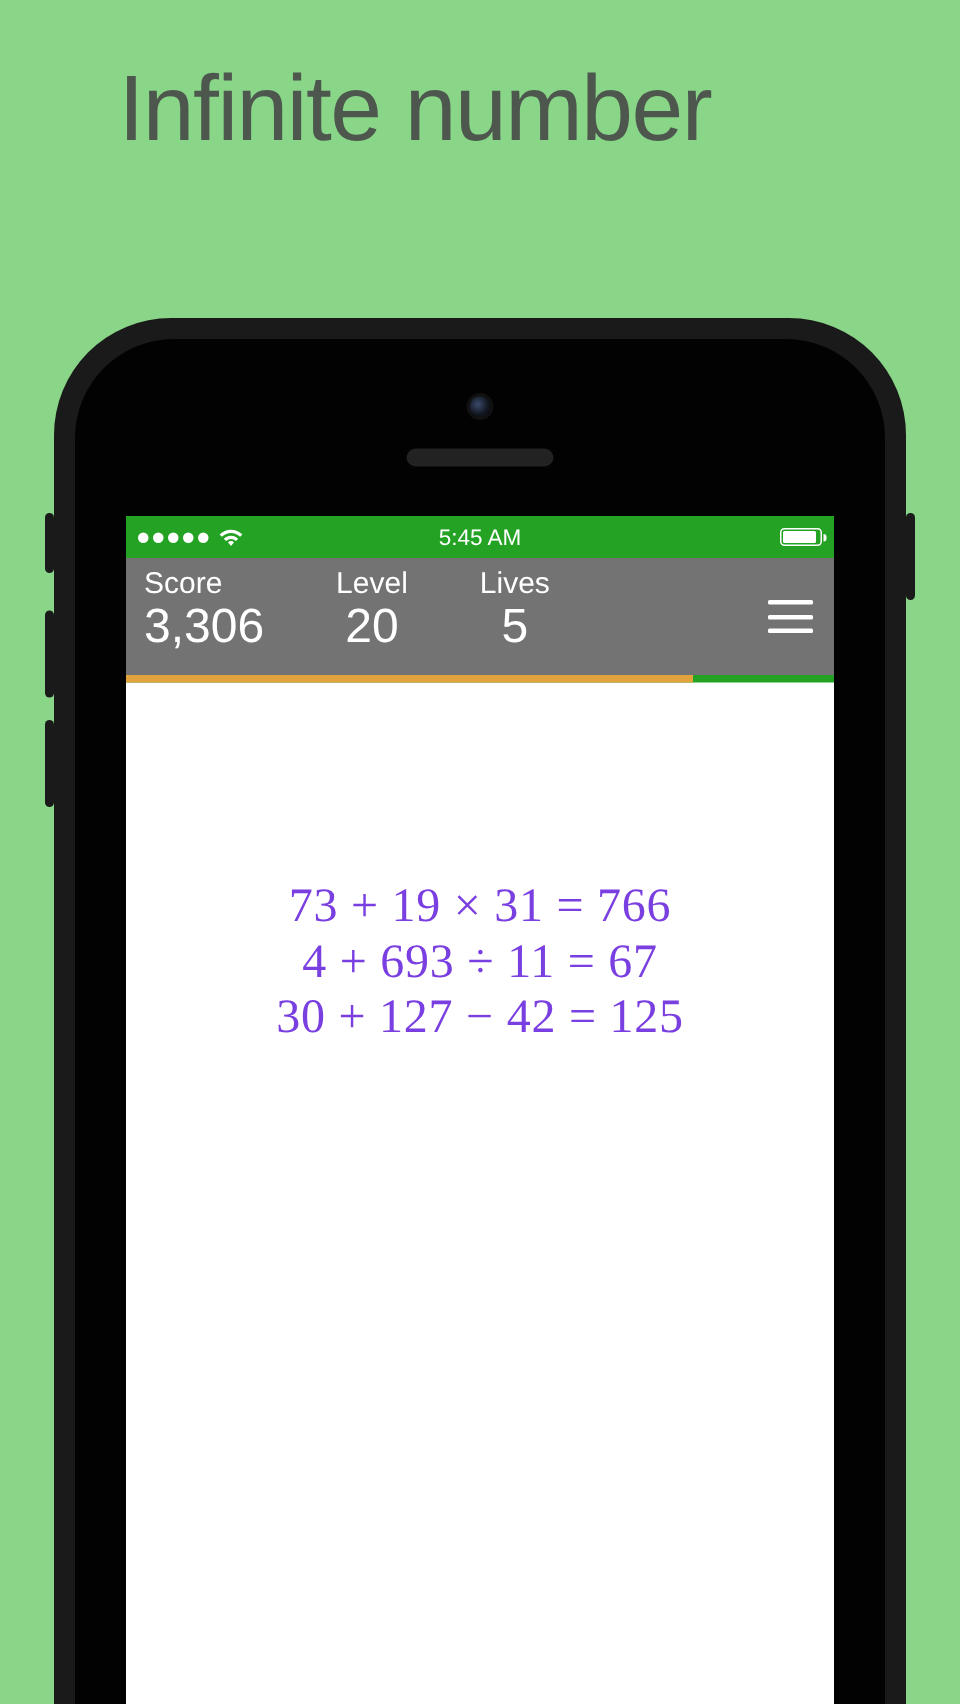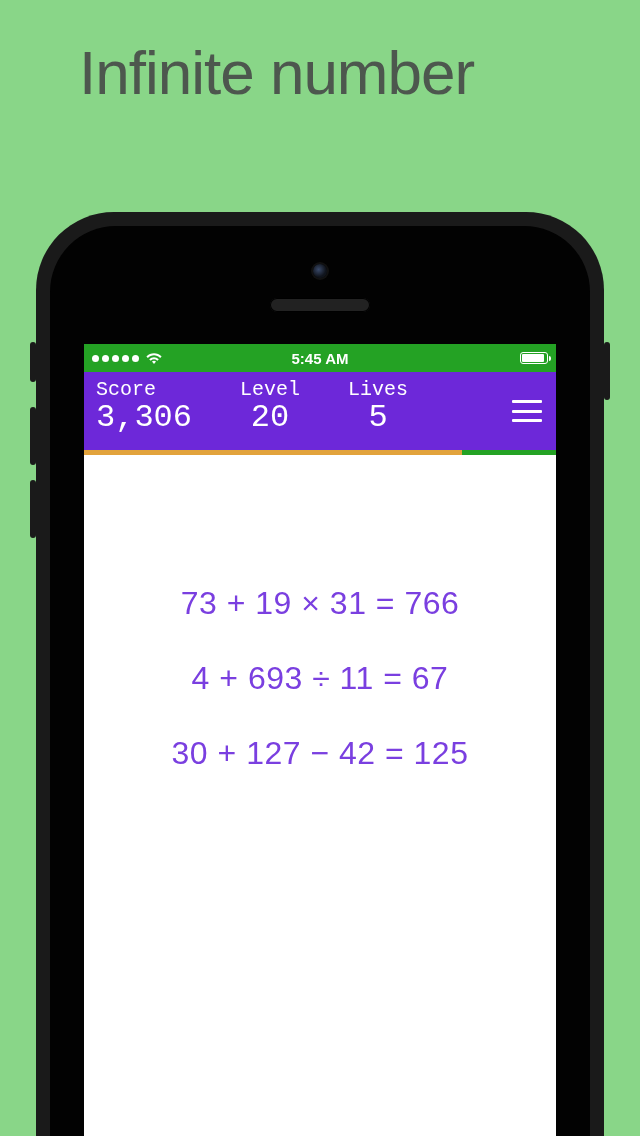--- a/index.html
+++ b/index.html
@@ -101,46 +101,45 @@
   .signal .dot {
     width: 7px; height: 7px; border-radius: 50%; background: #fff;
   }
   .wifi {
     margin-left: 6px;
     display: inline-block;
   }
   .wifi svg { display:block; }
   .clock {
     position: absolute; left: 0; right: 0; text-align: center;
-    font-weight: 700;
+    font-weight: 400;
   }
   .battery {
     margin-left: auto;
     width: 28px; height: 12px;
     border: 1.5px solid #fff; border-radius: 3px;
     position: relative;
   }
   .battery::after {
     content: ""; position: absolute; right: -4px; top: 3px;
     width: 2.5px; height: 5px; background: #fff; border-radius: 0 2px 2px 0;
   }
   .battery .fill {
     position: absolute; left: 1px; top: 1px; bottom: 1px;
     width: 85%; background: #fff; border-radius: 1px;
   }
 
   
   .gamehdr {
-    background: #6d28d9;
+    background: #737373;
     color: #fff;
     display: flex;
     align-items: flex-start;
     padding: 6px 12px 14px 12px;
     position: relative;
-    font-family: Liberation Mono, monospace;
   }
   .stats { display: flex; gap: 48px; }
   .stat { text-align: left; }
   .stat .label { font-size: 20px; font-weight: 300; }
   .stat .value { font-size: 32px; font-weight: 300; margin-top: -2px; }
   .stat.center { text-align: center; }
   .stat.center .value { text-align: center; }
 
   .menu-btn {
     position: absolute; right: 14px; top: 50%; transform: translateY(-50%);
@@ -155,21 +154,21 @@
   }
   .progress .bar {
     position:absolute; left:0; top:0; bottom:0; width: 80%;
     background: #e2a33c;
   }
 
   
   .equations {
     padding-top: 130px;
     display: flex; flex-direction: column; align-items: center;
-    gap: 38px;
+    font-family: Liberation Serif, serif;
   }
   .eq {
     color: #7a3fe0;
     font-size: 32px;
     font-weight: 300;
     letter-spacing: 0.5px;
   }
 </style>
 </head>
 <body>

